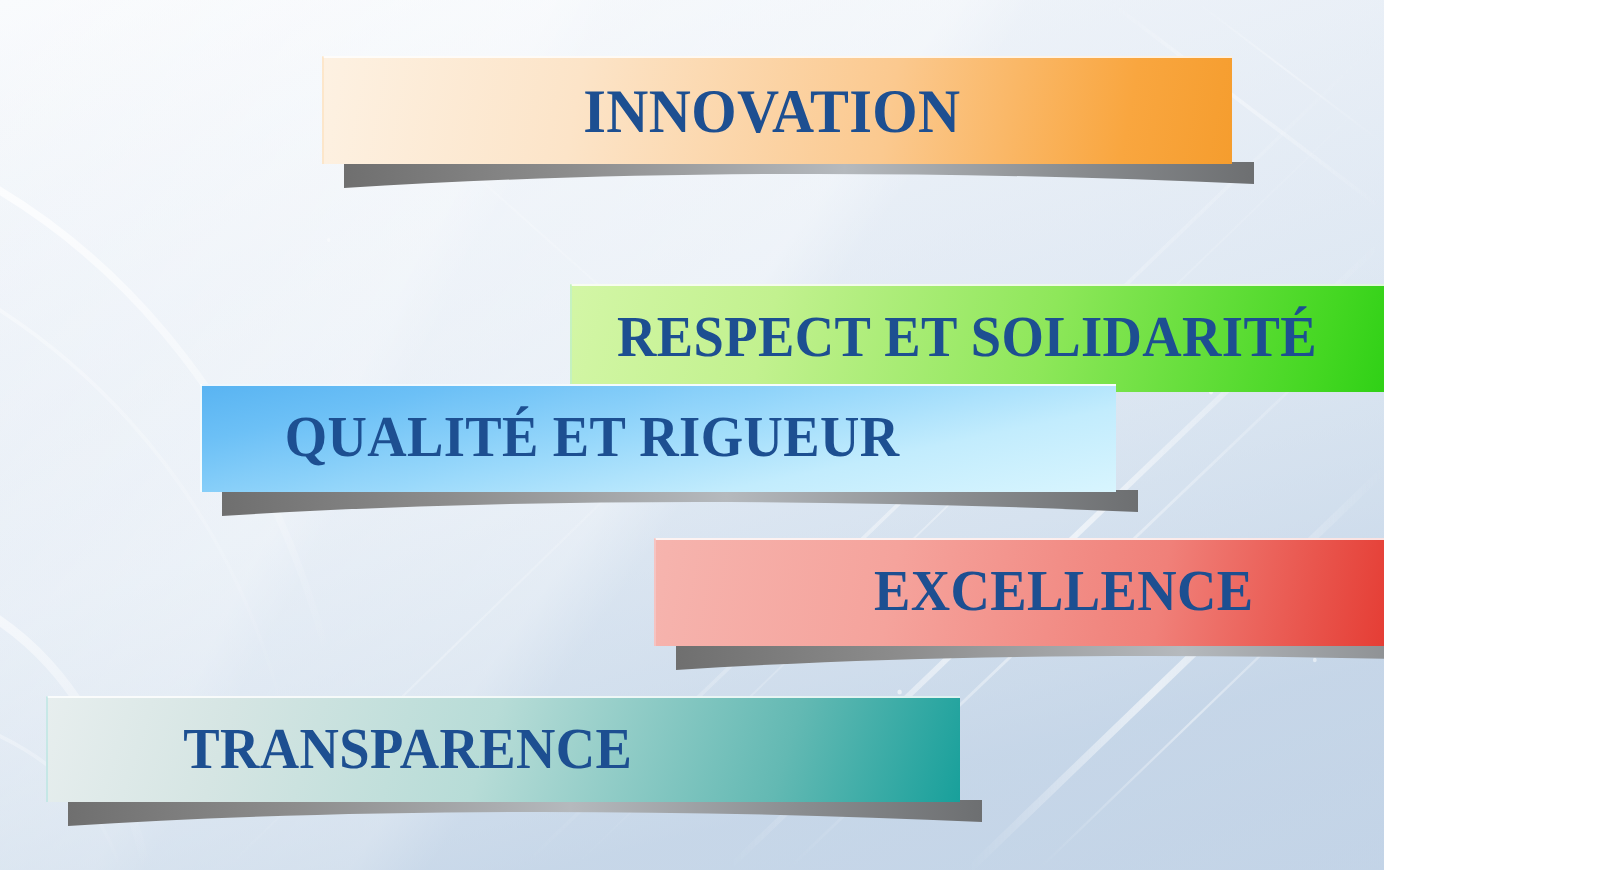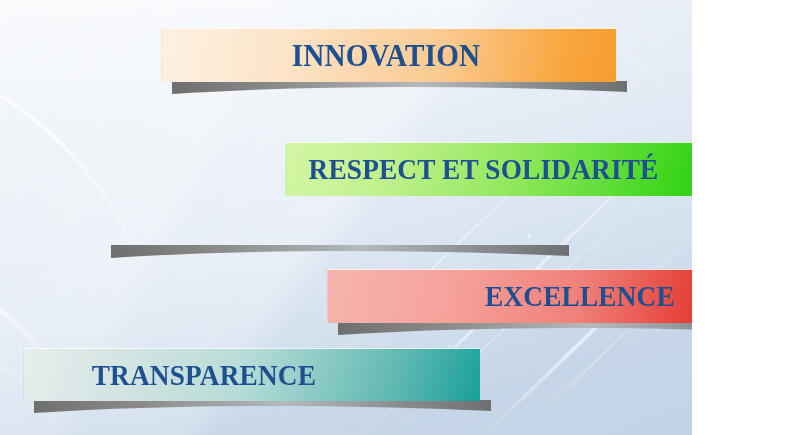--- a/index.html
+++ b/index.html
@@ -77,21 +77,20 @@
     background: linear-gradient(168deg, #59b4f2 0%, #6cc0f6 18%, #9ad9fb 48%, #c2ecfd 72%, #d8f5fe 100%);
     justify-content: flex-start;
   }
   #banner-qualite .banner-label { font-size: 29px; padding-left: 44px; }
   #shadow-qualite { left: 111px; top: 245px; width: 458px; height: 15px; }
 
   #banner-excellence {
     left: 327px; top: 269px; width: 460px; height: 54px;
     background: linear-gradient(100deg, #f6b4ae 0%, #f5a39c 26%, #f08079 55%, #e33229 84%, #dd1008 100%);
     justify-content: flex-start;
-    padding-left: 48px;
   }
   #banner-excellence .banner-label { font-size: 29px; padding-left: 116px; }
   #shadow-excellence { left: 338px; top: 322px; width: 460px; height: 15px; }
 
   #banner-transparence {
     left: 23px; top: 348px; width: 457px; height: 53px;
     background: linear-gradient(108deg, #e7eeee 0%, #d5e5e3 20%, #b7dcd7 48%, #63b9b3 80%, #18a09b 100%);
     justify-content: flex-start;
     text-align: center;
   }
@@ -199,20 +198,23 @@
           <stop offset="0%" stop-color="#6f6f6f"></stop>
           <stop offset="25%" stop-color="#8d8d8d"></stop>
           <stop offset="55%" stop-color="#b5b9bd"></stop>
           <stop offset="80%" stop-color="#8a8d90"></stop>
           <stop offset="100%" stop-color="#6d6f71"></stop>
         </linearGradient>
       </defs>
       <path d="M0,0 L458,0 L458,11 C300,4 140,4 0,13 Z" fill="url(#shGrad3)"></path>
     </svg>
   </div>
+  <div class="banner" id="banner-qualite">
+    <span class="banner-label">QUALITÉ ET RIGUEUR</span>
+  </div>
 
   <div class="banner-shadow" id="shadow-excellence">
     <svg viewBox="0 0 460 15" preserveAspectRatio="none">
       <defs>
         <linearGradient id="shGrad4" x1="0" y1="0" x2="1" y2="0">
           <stop offset="0%" stop-color="#6f6f6f"></stop>
           <stop offset="25%" stop-color="#8d8d8d"></stop>
           <stop offset="55%" stop-color="#b5b9bd"></stop>
           <stop offset="80%" stop-color="#8a8d90"></stop>
           <stop offset="100%" stop-color="#6d6f71"></stop>

